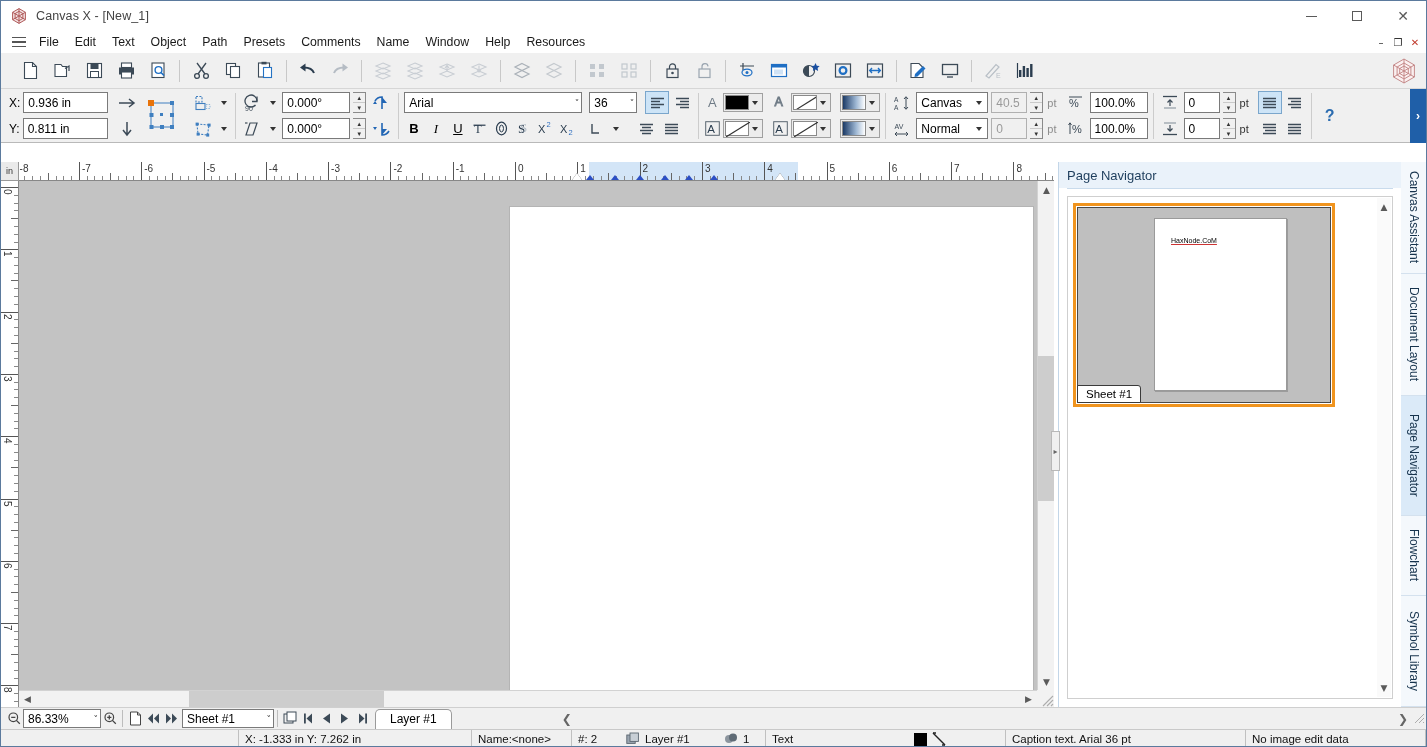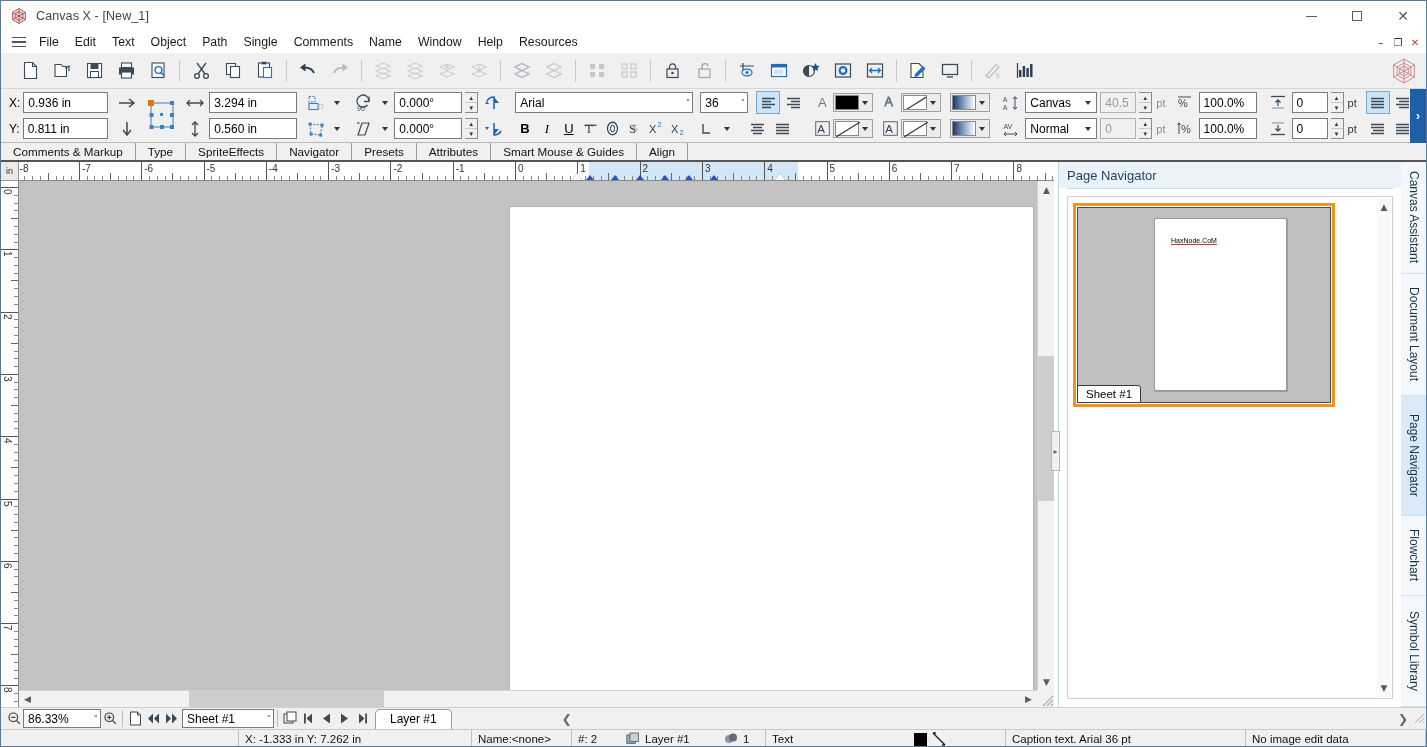--- a/index.html
+++ b/index.html
@@ -311,21 +311,21 @@
     <div class="hamburger">
         <i></i>
         <i></i>
         <i></i>
       </div>
     <div class="menu-item">File</div>
     <div class="menu-item">Edit</div>
     <div class="menu-item">Text</div>
     <div class="menu-item">Object</div>
     <div class="menu-item">Path</div>
-    <div class="menu-item">Single</div>
+    <div class="menu-item">Presets</div>
     <div class="menu-item">Comments</div>
     <div class="menu-item">Name</div>
     <div class="menu-item">Window</div>
     <div class="menu-item">Help</div>
     <div class="menu-item">Resources</div>
     <div class="mdi-btns">
       <div class="mdi-btn">–</div>
       <div class="mdi-btn">❐</div>
       <div class="mdi-btn mdi-x">✕</div>
     </div>
@@ -626,38 +626,20 @@
             <rect x="26" y="5" width="4" height="4"></rect>
               <rect x="5.5" y="17" width="4" height="4"></rect>
             <rect x="26" y="17" width="4" height="4"></rect>
               <rect x="5.5" y="29" width="4" height="4"></rect>
             <rect x="16" y="29" width="4" height="4"></rect>
               <rect x="26" y="29" width="4" height="4"></rect>
             <rect x="16" y="17" width="3" height="3"></rect>
           </g>
         </svg>
       </span>
-      <div class="col2">
-        <div class="row">
-          <span class="ibtn">
-            <svg width="20" height="14" viewBox="0 0 20 14">
-                <path d="M2 7h16M5 4L2 7l3 3M15 4l3 3-3 3" stroke="#3c4a57" stroke-width="1.3" fill="none"></path>
-              </svg>
-            </span>
-          <span class="tin" style="width:88px;">3.294 in</span>
-        </div>
-        <div class="row">
-          <span class="ibtn">
-            <svg width="20" height="16" viewBox="0 0 20 16">
-                <path d="M10 1v14M7 4l3-3 3 3M7 12l3 3 3-3" stroke="#3c4a57" stroke-width="1.3" fill="none"></path>
-              </svg>
-            </span>
-          <span class="tin" style="width:88px;">0.560 in</span>
-        </div>
-      </div>
       <div class="col2" style="margin-left:8px;">
         <div class="row">
           <span class="ibtn">
             <svg width="18" height="16" viewBox="0 0 18 16">
                 <rect x="2" y="1.5" width="6" height="5.5" fill="none" stroke="#3f7fc0" stroke-width="1.1" stroke-dasharray="2 1.4"></rect>
                 <rect x="2" y="8.5" width="9" height="6" fill="none" stroke="#3f7fc0" stroke-width="1.1"></rect>
                 <rect x="12" y="9.5" width="4" height="4" fill="none" stroke="#8fb6da" stroke-width="1" stroke-dasharray="1.5 1.2"></rect>
               </svg>
             </span>
           <span class="sm-caret">
@@ -1024,30 +1006,20 @@
       </div>
     </div>
 
     <div class="pg-sep"></div>
 
     <span class="qmark">?</span>
     <div style="width:16px;"></div>
   </div>
   <div class="expander">›</div>
 
-  <div class="tabstrip">
-    <div class="dtab">Comments &amp; Markup</div>
-    <div class="dtab">Type</div>
-    <div class="dtab">SpriteEffects</div>
-    <div class="dtab">Navigator</div>
-    <div class="dtab">Presets</div>
-    <div class="dtab">Attributes</div>
-    <div class="dtab">Smart Mouse &amp; Guides</div>
-    <div class="dtab">Align</div>
-  </div>
 
   <div class="docarea">
 
     <div class="ruler-corner">in</div>
 
     <div class="hruler">
       <div class="ruler-hl" style="left:570px; width:209px;"></div>
       <div class="ticks-zone" id="hticks">
           <div class="rt-lbl" style="left: -1.4px;">-8</div>
           <div class="rt-min" style="left: 5.3875px;"></div>

